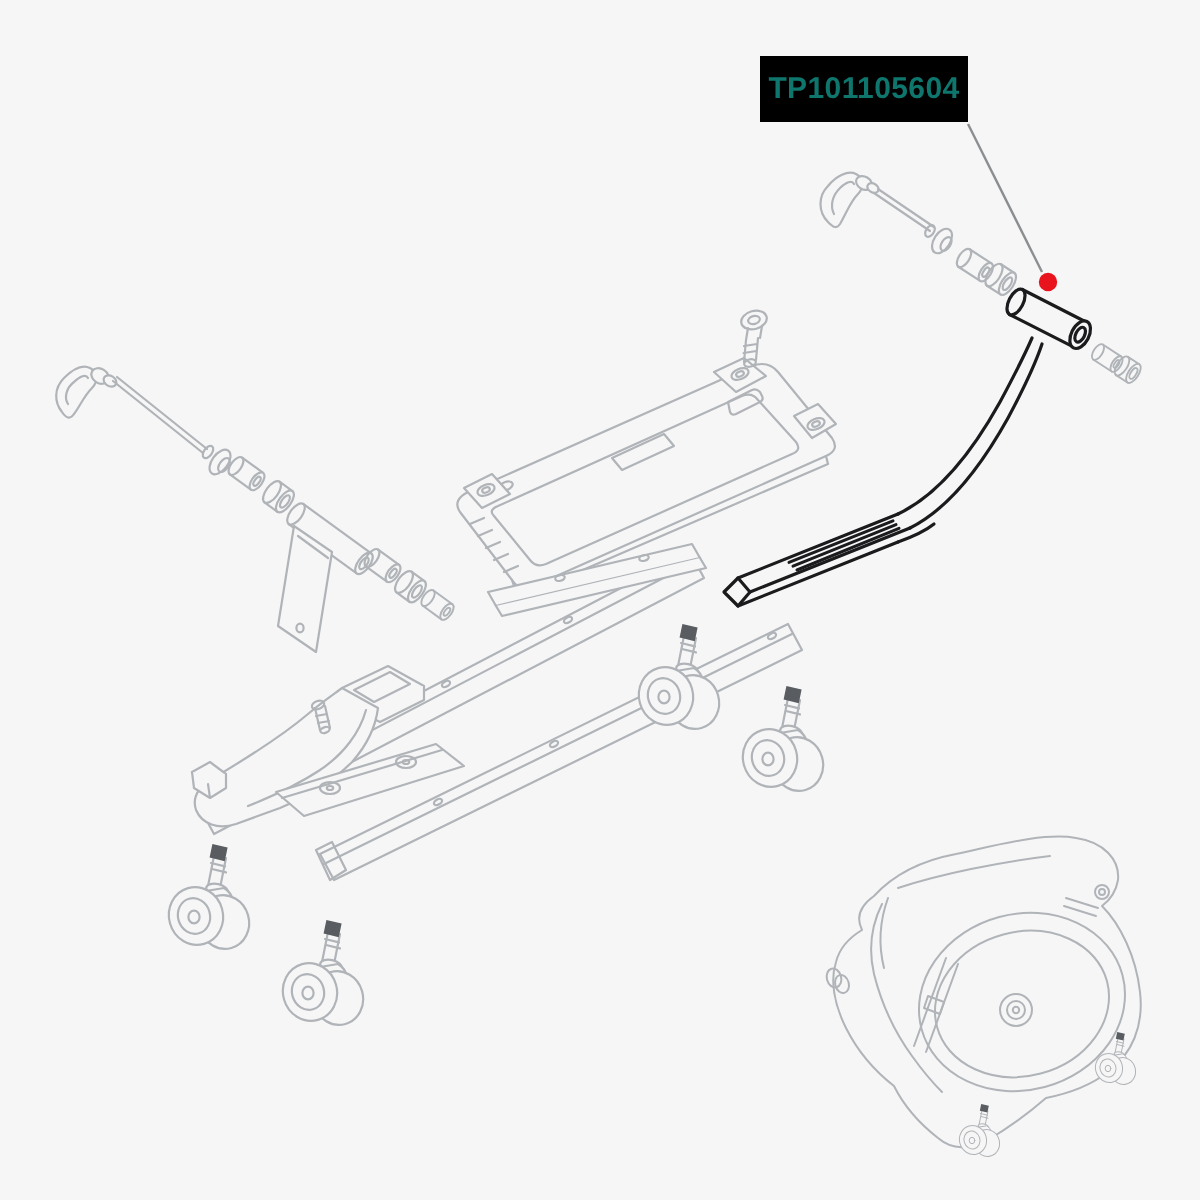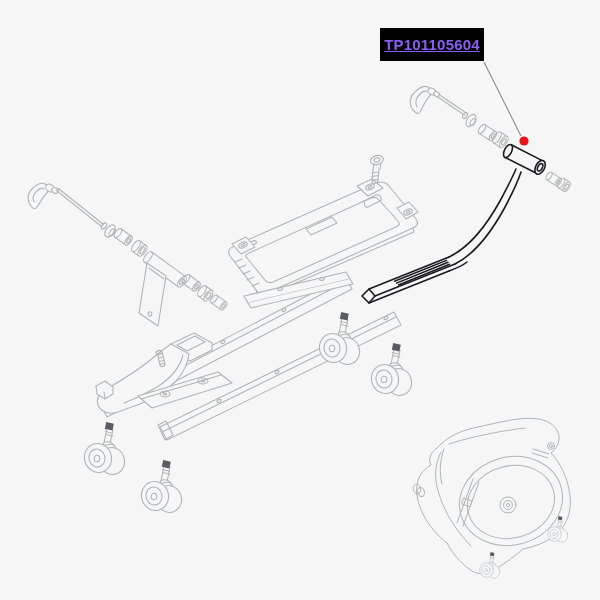--- a/index.html
+++ b/index.html
@@ -4,23 +4,23 @@
 <style>
   html,body{margin:0;padding:0;background:#e9e9e9;}
   .stage{
     position:relative;width:600px;height:600px;
     background:#f6f6f6;overflow:hidden;
     font-family:"Liberation Sans",sans-serif;
   }
   .stage svg{position:absolute;left:0;top:0;}
   .part-label{
     position:absolute;left:380px;top:28px;width:104px;height:33px;
-    background:#000;color:#8b5cf6;text-align:center;
+    background:#000;color:#0f766e;text-align:center;
     font:700 15px/33px "Liberation Sans",sans-serif;
-    letter-spacing:.2px;cursor:pointer;text-decoration:underline;
+    letter-spacing:.2px;cursor:pointer;
   }
 </style>
 </head>
 <body>
 
 <div class="stage">
 
 <svg width="600" height="600" viewBox="0 0 600 600">
   <defs>
 

